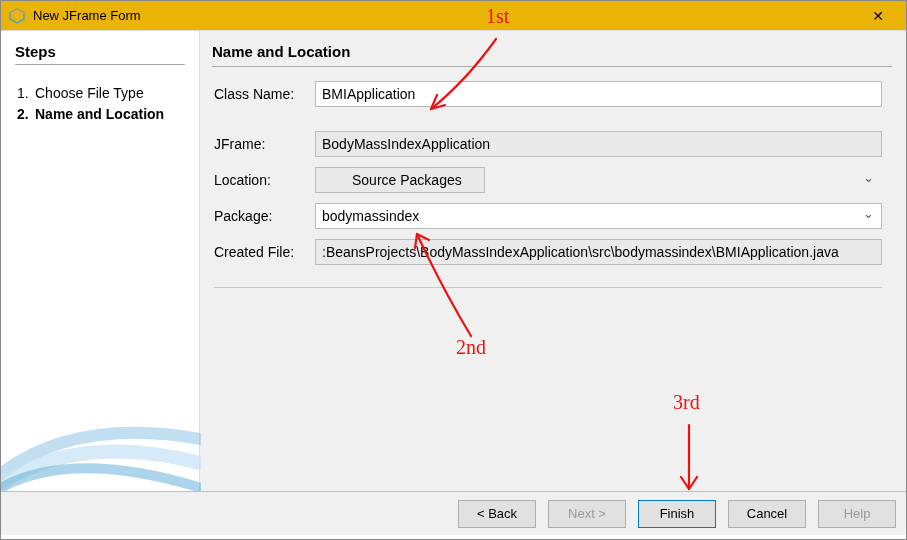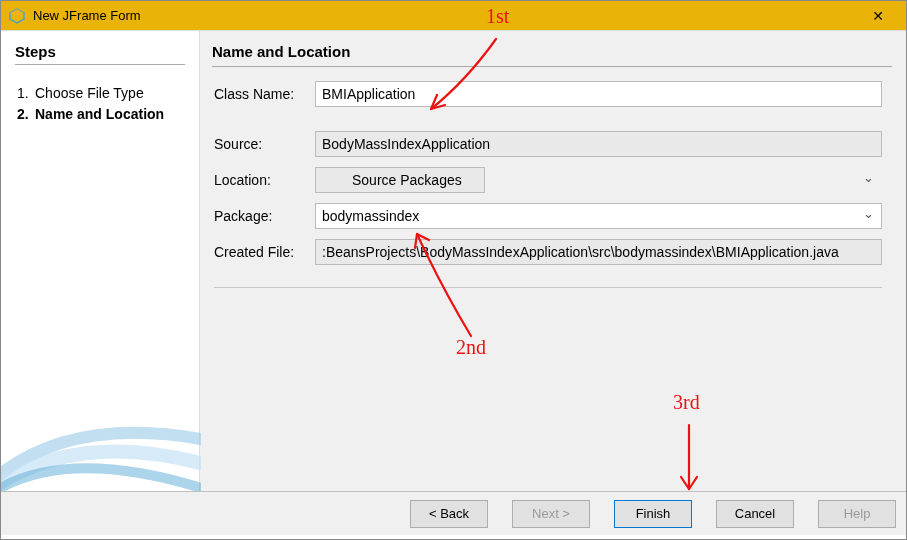--- a/index.html
+++ b/index.html
@@ -105,21 +105,21 @@
     pointer-events: none;
   }
   .footer {
     height: 44px;
     border-top: 1px solid #c0c0c0;
     background: #f0f0f0;
     display: flex;
     align-items: center;
     justify-content: flex-end;
     padding: 0 10px;
-    gap: 24px;
+    gap: 12px;
   }
   .footer button {
     min-width: 78px;
     height: 28px;
     font-size: 13px;
     font-family: inherit;
     background: #e1e1e1;
     border: 1px solid #adadad;
     cursor: pointer;
     padding: 0 10px;
@@ -174,21 +174,21 @@
 
   <div class="content">
     <h3>Name and Location</h3>
     <div class="form-grid">
       <label>Class Name:</label>
       <input type="text" value="BMIApplication" style="">
 
       <div></div>
         <div style="height:4px"></div>
 
-      <label>Source:</label>
+      <label>JFrame:</label>
       <div class="readonly">BodyMassIndexApplication</div>
 
       <label>Location:</label>
       <div class="select-wrap">
         <select>
           <option>Source Packages</option>
         </select>
       </div>
 
       <label>Package:</label>

